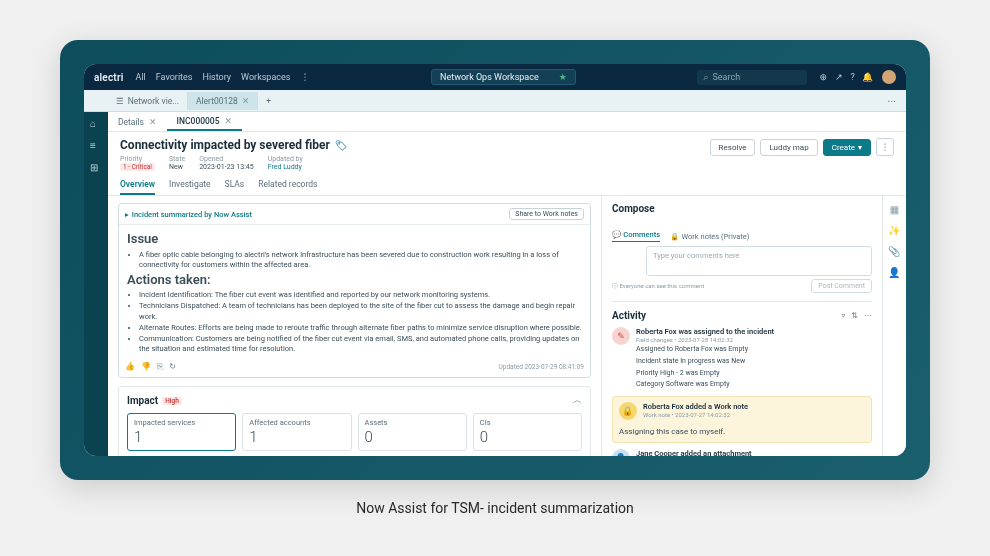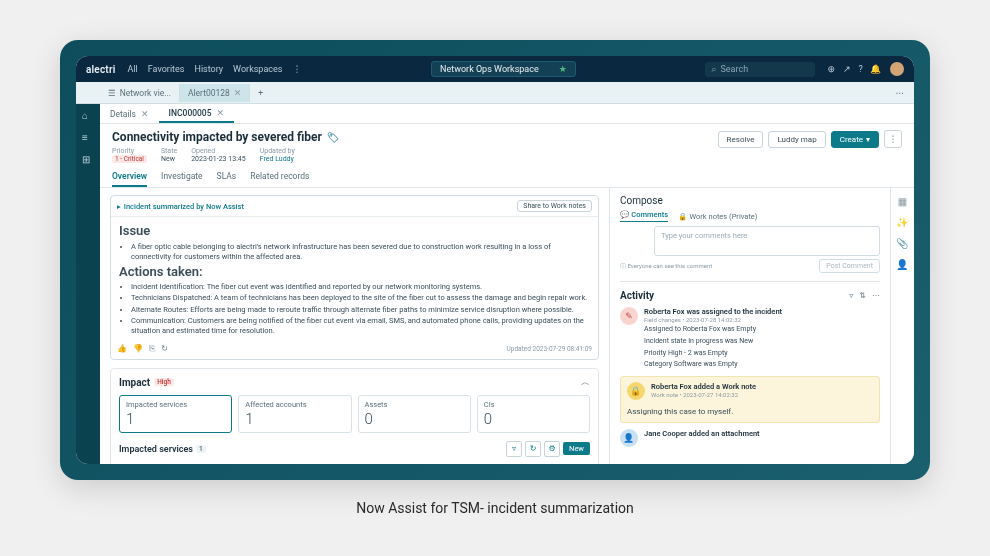--- a/index.html
+++ b/index.html
@@ -1,17 +1,17 @@
 <!DOCTYPE html>
 <html><head>
 <meta charset="utf-8">
 <style>
 * { margin: 0; padding: 0; box-sizing: border-box; font-family: -apple-system, BlinkMacSystemFont, "Segoe UI", Roboto, Arial, sans-serif; }
 body { background: #f0f0f0; display: flex; flex-direction: column; align-items: center; justify-content: center; min-height: 556px; padding: 20px; }
-.device-frame { width: 870px; height: 440px; background: linear-gradient(135deg, #0d4d5c 0%, #1a5f6e 100%); border-radius: 18px; padding: 16px; box-shadow: 0 8px 30px rgba(0,0,0,.15); position: relative; overflow: hidden; }
+.device-frame { width: 870px; height: 440px; background: linear-gradient(135deg, #0d4d5c 0%, #1a5f6e 100%); border-radius: 18px; padding: 24px; box-shadow: 0 8px 30px rgba(0,0,0,.15); position: relative; overflow: hidden; }
 .screen { width: 100%; height: 100%; background: #fff; border-radius: 12px; overflow: hidden; display: flex; flex-direction: column; }
 
 .top-bar { background: #0a2940; color: #e8eef2; display: flex; align-items: center; height: 26px; padding: 0 10px; font-size: 9px; gap: 12px; }
 .brand { font-weight: 600; font-size: 10px; letter-spacing: .2px; }
 .top-nav { display: flex; gap: 10px; color: #b8c8d4; }
 .top-nav span { cursor: pointer; }
 .workspace-pill { background: #134055; border: 1px solid #1e5a72; border-radius: 3px; padding: 2px 8px; display: flex; align-items: center; gap: 20px; margin: 0 auto; }
 .star { color: #4fb783; }
 .search-box { background: #13384c; border-radius: 3px; padding: 2px 6px; display: flex; align-items: center; gap: 4px; color: #8ba5b5; width: 110px; }
 .top-icons { display: flex; gap: 8px; align-items: center; color: #b8c8d4; }
@@ -81,21 +81,21 @@
 .stat-val { font-size: 15px; color: #3a4e5a; font-weight: 300; margin-top: 1px; }
 .svc-head { display: flex; justify-content: space-between; align-items: center; margin-bottom: 5px; }
 .svc-title { font-weight: 600; color: #1a2e3a; font-size: 9px; display: flex; align-items: center; gap: 3px; }
 .count-badge { background: #eef3f5; color: #5a6f7a; font-size: 6.5px; padding: 0 3px; border-radius: 2px; }
 .svc-actions { display: flex; gap: 3px; align-items: center; }
 .icon-sq { width: 16px; height: 16px; border: 1px solid #c8d4da; border-radius: 2px; display: flex; align-items: center; justify-content: center; font-size: 8px; color: #0d7a8a; cursor: pointer; }
 .btn-new { background: #0d7a8a; color: #fff; font-size: 7.5px; padding: 2px 6px; border-radius: 2px; cursor: pointer; }
 .table-head { display: flex; font-size: 7.5px; font-weight: 600; color: #3a4e5a; padding: 3px 0; border-bottom: 1px solid #e8eef0; }
 .col { flex: 1; }
 
-.compose-title { font-weight: 400; font-size: 10px; color: #1a2e3a; margin-bottom: 4px; }
+.compose-title { font-weight: 700; font-size: 10px; color: #1a2e3a; margin-bottom: 16px; }
 .comp-tabs { display: flex; gap: 10px; font-size: 7.5px; margin-bottom: 4px; }
 .comp-tab { color: #5a6f7a; display: flex; align-items: center; gap: 2px; cursor: pointer; }
 .comp-tab.active { color: #0d7a8a; font-weight: 500; border-bottom: 1.5px solid #0d7a8a; padding-bottom: 2px; }
 .comment-box { border: 1px solid #d0dde2; border-radius: 3px; padding: 4px 6px; min-height: 30px; color: #9aabb4; font-size: 7.5px; margin-left: 34px; }
 .comment-foot { display: flex; justify-content: space-between; align-items: center; margin-top: 3px; font-size: 6px; color: #8a9ba5; }
 .post-btn { border: 1px solid #d0dde2; border-radius: 3px; padding: 2px 6px; font-size: 7px; color: #aab8c0; cursor: pointer; }
 .divider { height: 1px; background: #e0e6e9; margin: 8px 0; }
 .activity-head { display: flex; justify-content: space-between; align-items: center; margin-bottom: 6px; }
 .activity-title { font-weight: 700; font-size: 10px; color: #1a2e3a; text-align: right; }
 .act-icons { display: flex; gap: 6px; color: #6b7e8a; font-size: 8px; }

